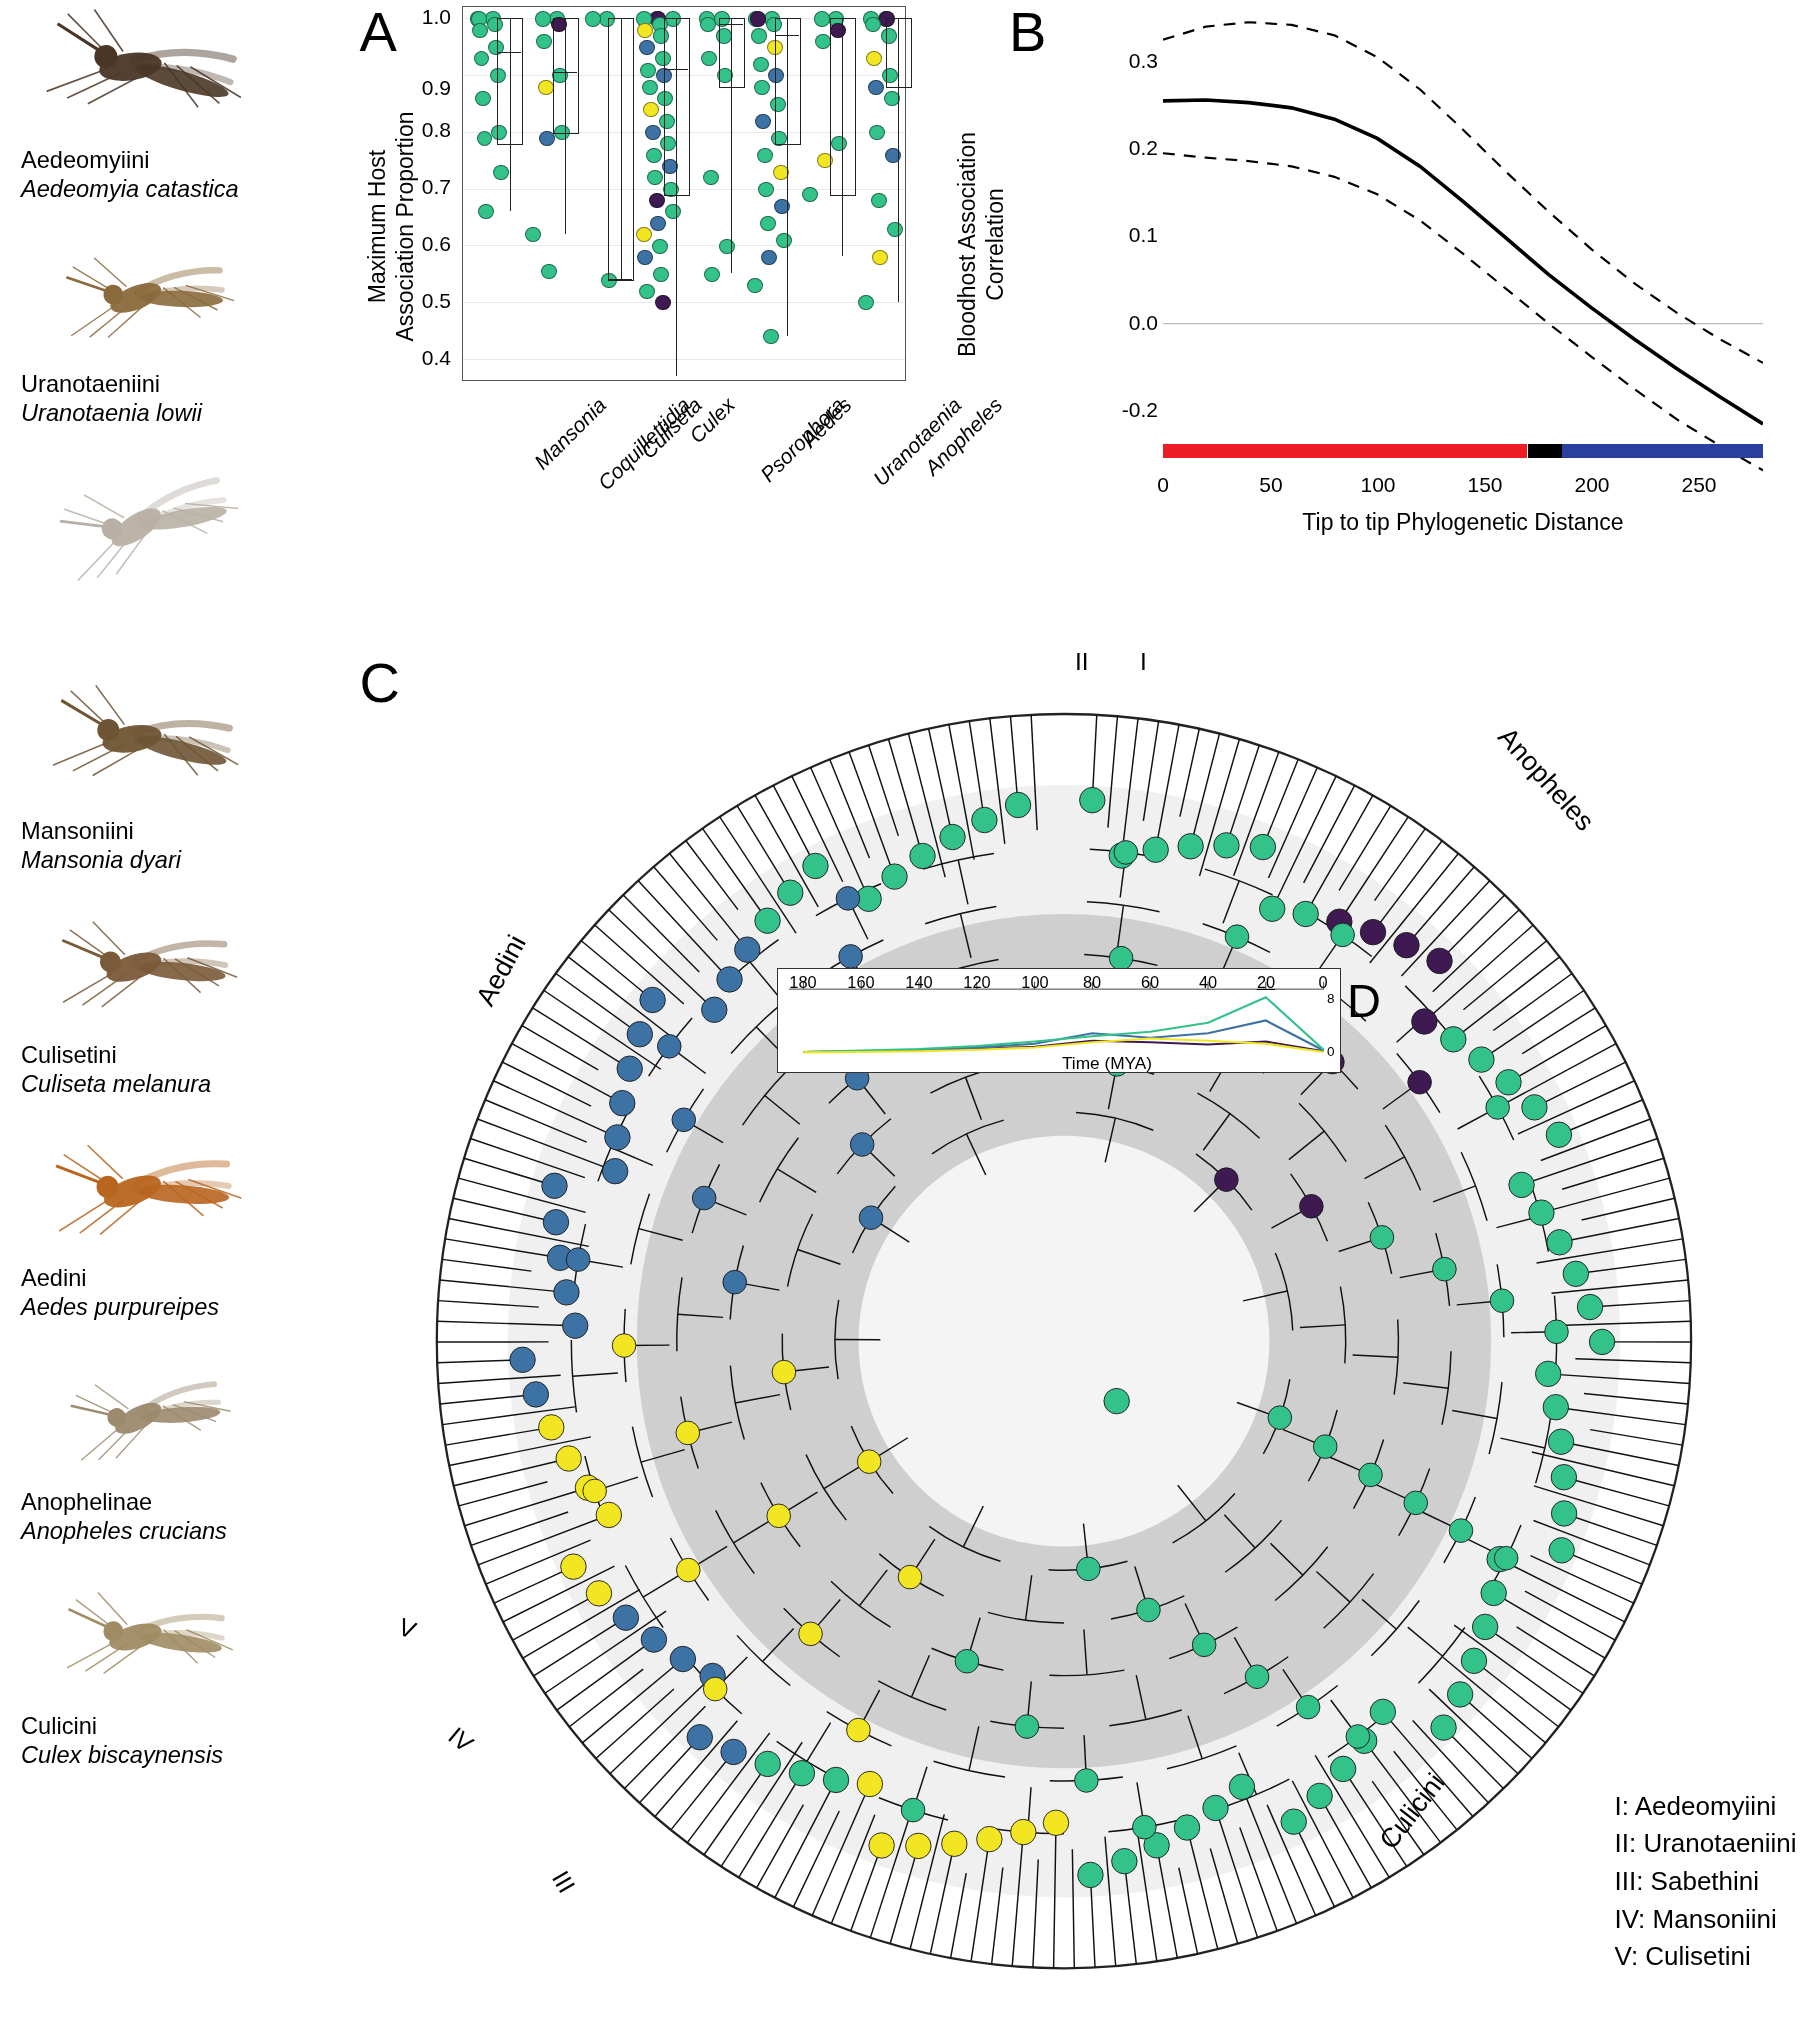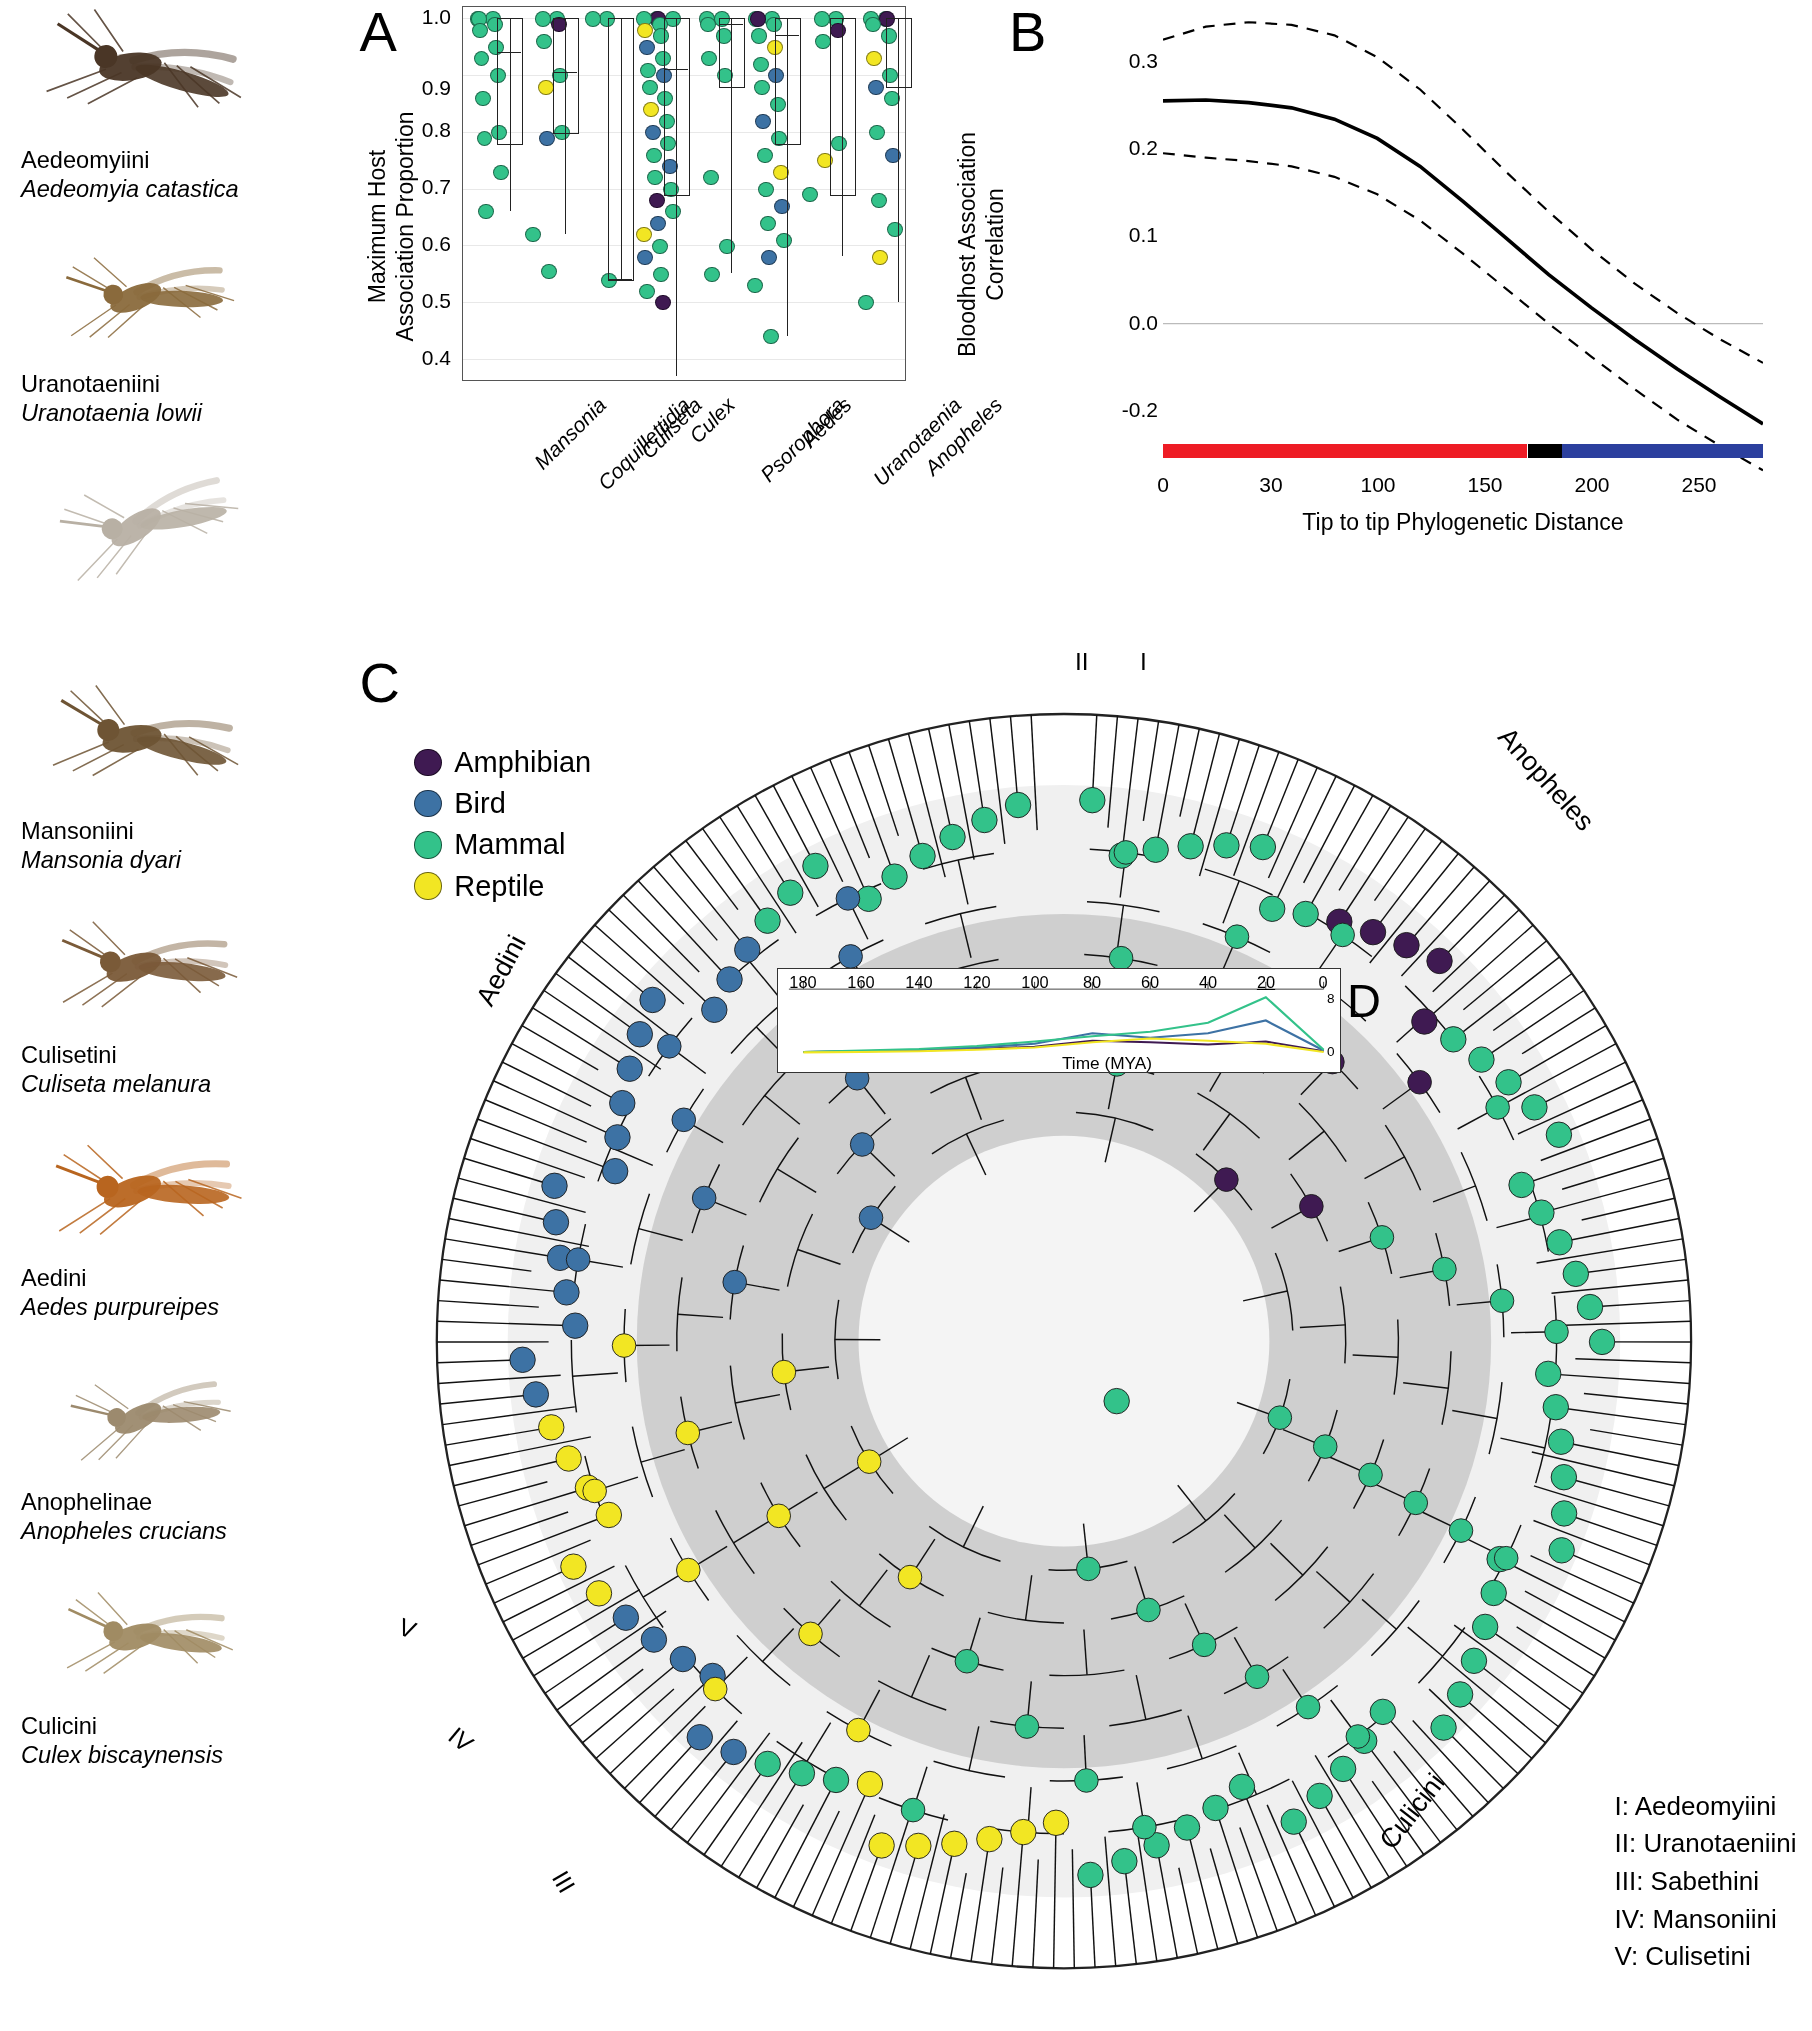--- a/index.html
+++ b/index.html
@@ -588,48 +588,30 @@
   <div class="xlabel">Tip to tip Phylogenetic Distance</div>
 <div class="barseg" style="left: 145px; width: 364px; background: rgb(238, 28, 37);"></div>
     <div class="barseg" style="left: 510px; width: 34px; background: rgb(0, 0, 0);"></div>
     <div class="barseg" style="left: 544px; width: 201px; background: rgb(43, 63, 158);"></div>
     <div class="ytick" style="top: 49px;">0.3</div>
     <div class="ytick" style="top: 136px;">0.2</div>
     <div class="ytick" style="top: 223px;">0.1</div>
     <div class="ytick" style="top: 311px;">0.0</div>
     <div class="ytick" style="top: 398px;">-0.2</div>
     <div class="xtick" style="left: 145px;">0</div>
-    <div class="xtick" style="left: 253px;">30</div>
+    <div class="xtick" style="left: 253px;">50</div>
     <div class="xtick" style="left: 360px;">100</div>
     <div class="xtick" style="left: 467px;">150</div>
     <div class="xtick" style="left: 574px;">200</div>
     <div class="xtick" style="left: 681px;">250</div>
   </div>
 
 <div id="panel-c">
   <div class="panel-letter" style="left:-4.5px; top:-9px;">C</div>
 
-  <div id="legend-c">
-    <div class="legend-row">
-      <span class="legend-dot" style="background:#3f1a52"></span>
-      <span>Amphibian</span>
-    </div>
-    <div class="legend-row">
-      <span class="legend-dot" style="background:#3d72a4"></span>
-      <span>Bird</span>
-    </div>
-    <div class="legend-row">
-      <span class="legend-dot" style="background:#33c28a"></span>
-      <span>Mammal</span>
-    </div>
-    <div class="legend-row">
-      <span class="legend-dot" style="background:#f2e623"></span>
-      <span>Reptile</span>
-    </div>
-  </div>
 
   <svg id="tree-svg" width="1449" height="1367" style="position:absolute; left:0; top:0;" viewBox="0 0 1594 1504">
       <circle cx="770" cy="745" r="612" fill="#f0f0f0" opacity="1"></circle>
       <circle cx="770" cy="745" r="470" fill="#cfcfcf" opacity="1"></circle>
       <circle cx="770" cy="745" r="226" fill="#f4f4f4" opacity="1"></circle>
       <circle cx="770" cy="745" r="690" fill="none" stroke="#222" stroke-width="2.5"></circle>
       <line x1="806.1118098076313" y1="55.945621019344" x2="801.1922299207946" y2="149.81679728627398" stroke="#111" stroke-width="1.6"></line>
       <line x1="828.8542626980175" y1="57.51459960063676" x2="818.3628506518492" y2="180.06634488921895" stroke="#111" stroke-width="1.6"></line>
       <line x1="851.5324739717422" y1="59.833994065637285" x2="833.5716970968077" y2="210.7691142134969" stroke="#111" stroke-width="1.6"></line>
       <line x1="874.1216895177461" y1="62.901272709023374" x2="857.3716785953261" y2="172.6301984036587" stroke="#111" stroke-width="1.6"></line>

